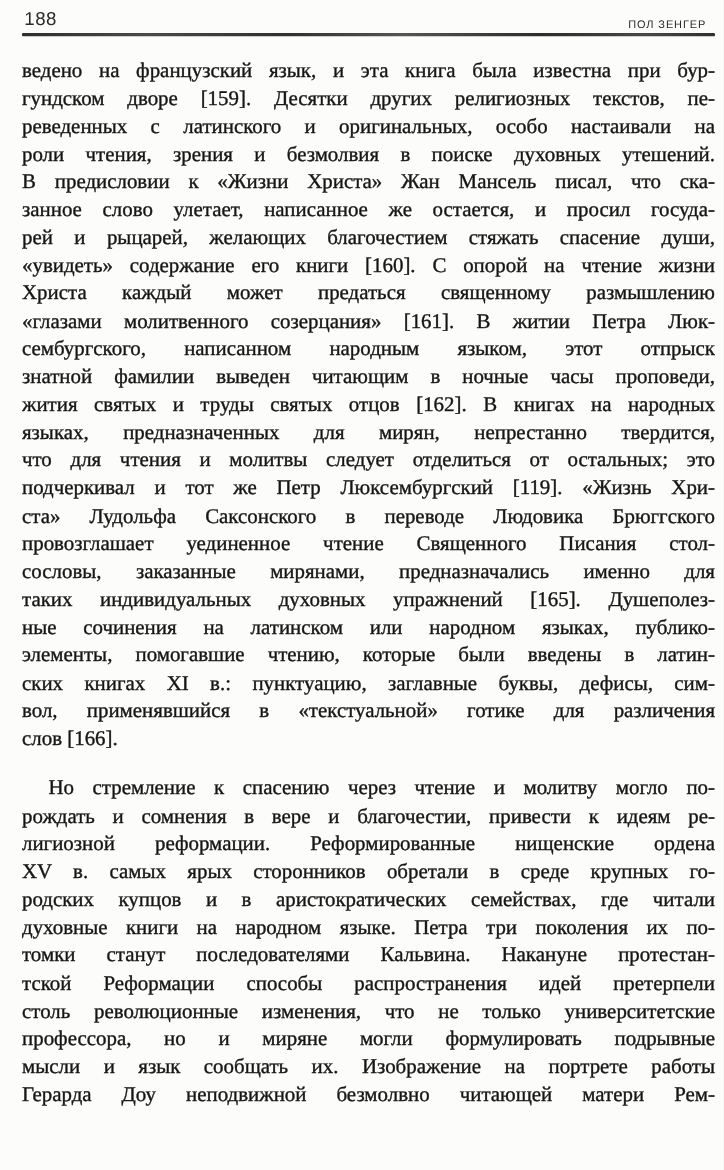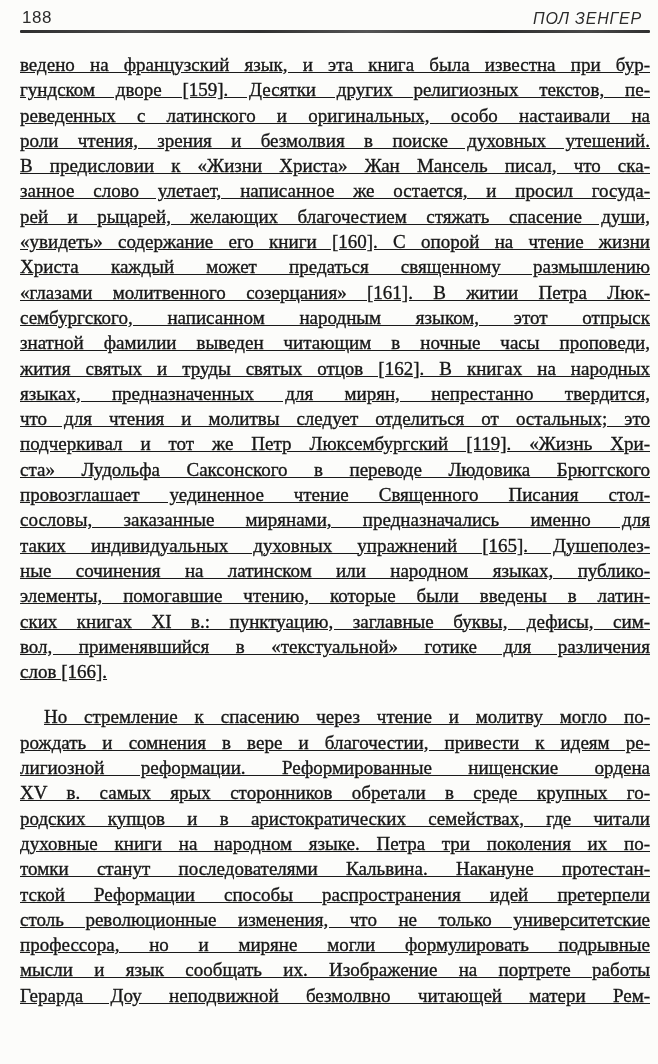--- a/index.html
+++ b/index.html
@@ -28,23 +28,22 @@
     justify-content: space-between;
     align-items: flex-end;
     font-family: "Liberation Sans", sans-serif;
     color: #2b2b2b;
   }
   .page-number {
     font-size: 17px;
     letter-spacing: 0.5px;
   }
   .running-title {
-    font-size: 16px;
+    font-size: 10px;
     letter-spacing: 0.8px;
-    font-style: italic;
   }
   .header-rule {
     position: absolute;
     top: 30px;
     left: 20px;
     width: 630px;
     height: 3px;
     background: linear-gradient(to right,
       #2e2e2e 0%, #4a4a4a 18%, #303030 38%,
       #555 55%, #2c2c2c 75%, #484848 90%, #303030 100%);
@@ -57,21 +56,20 @@
     width: 630px;
     font-size: 19px;
     line-height: 25.3px;
     -webkit-text-stroke: 0.35px #1a1a1a;
   }
   .line {
     text-align: justify;
     text-align-last: justify;
     overflow: hidden;
     height: 25.3px;
-    text-decoration: underline;
   }
   .line.flush {
     text-align-last: left;
   }
   .line.indent {
     text-indent: 24px;
     margin-top: 20px;
   }
 </style>
 </head>

